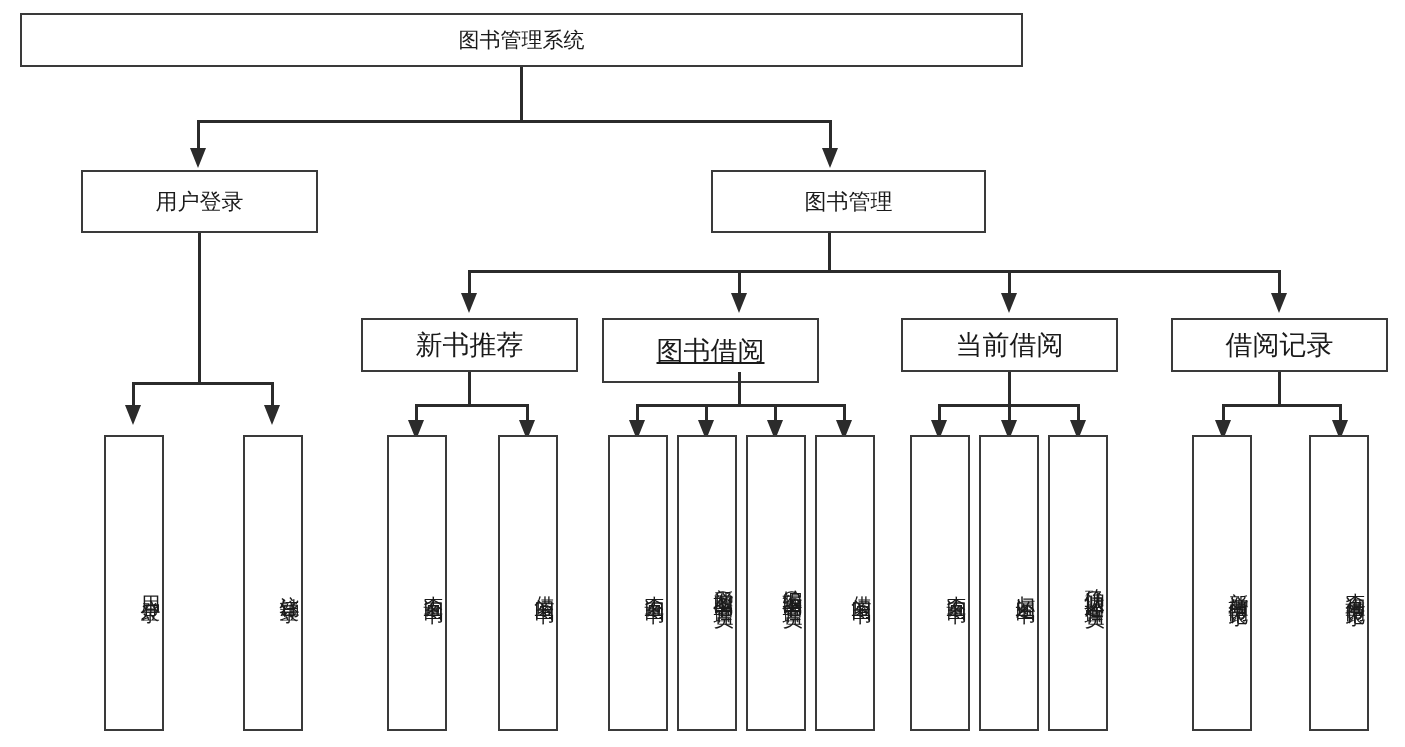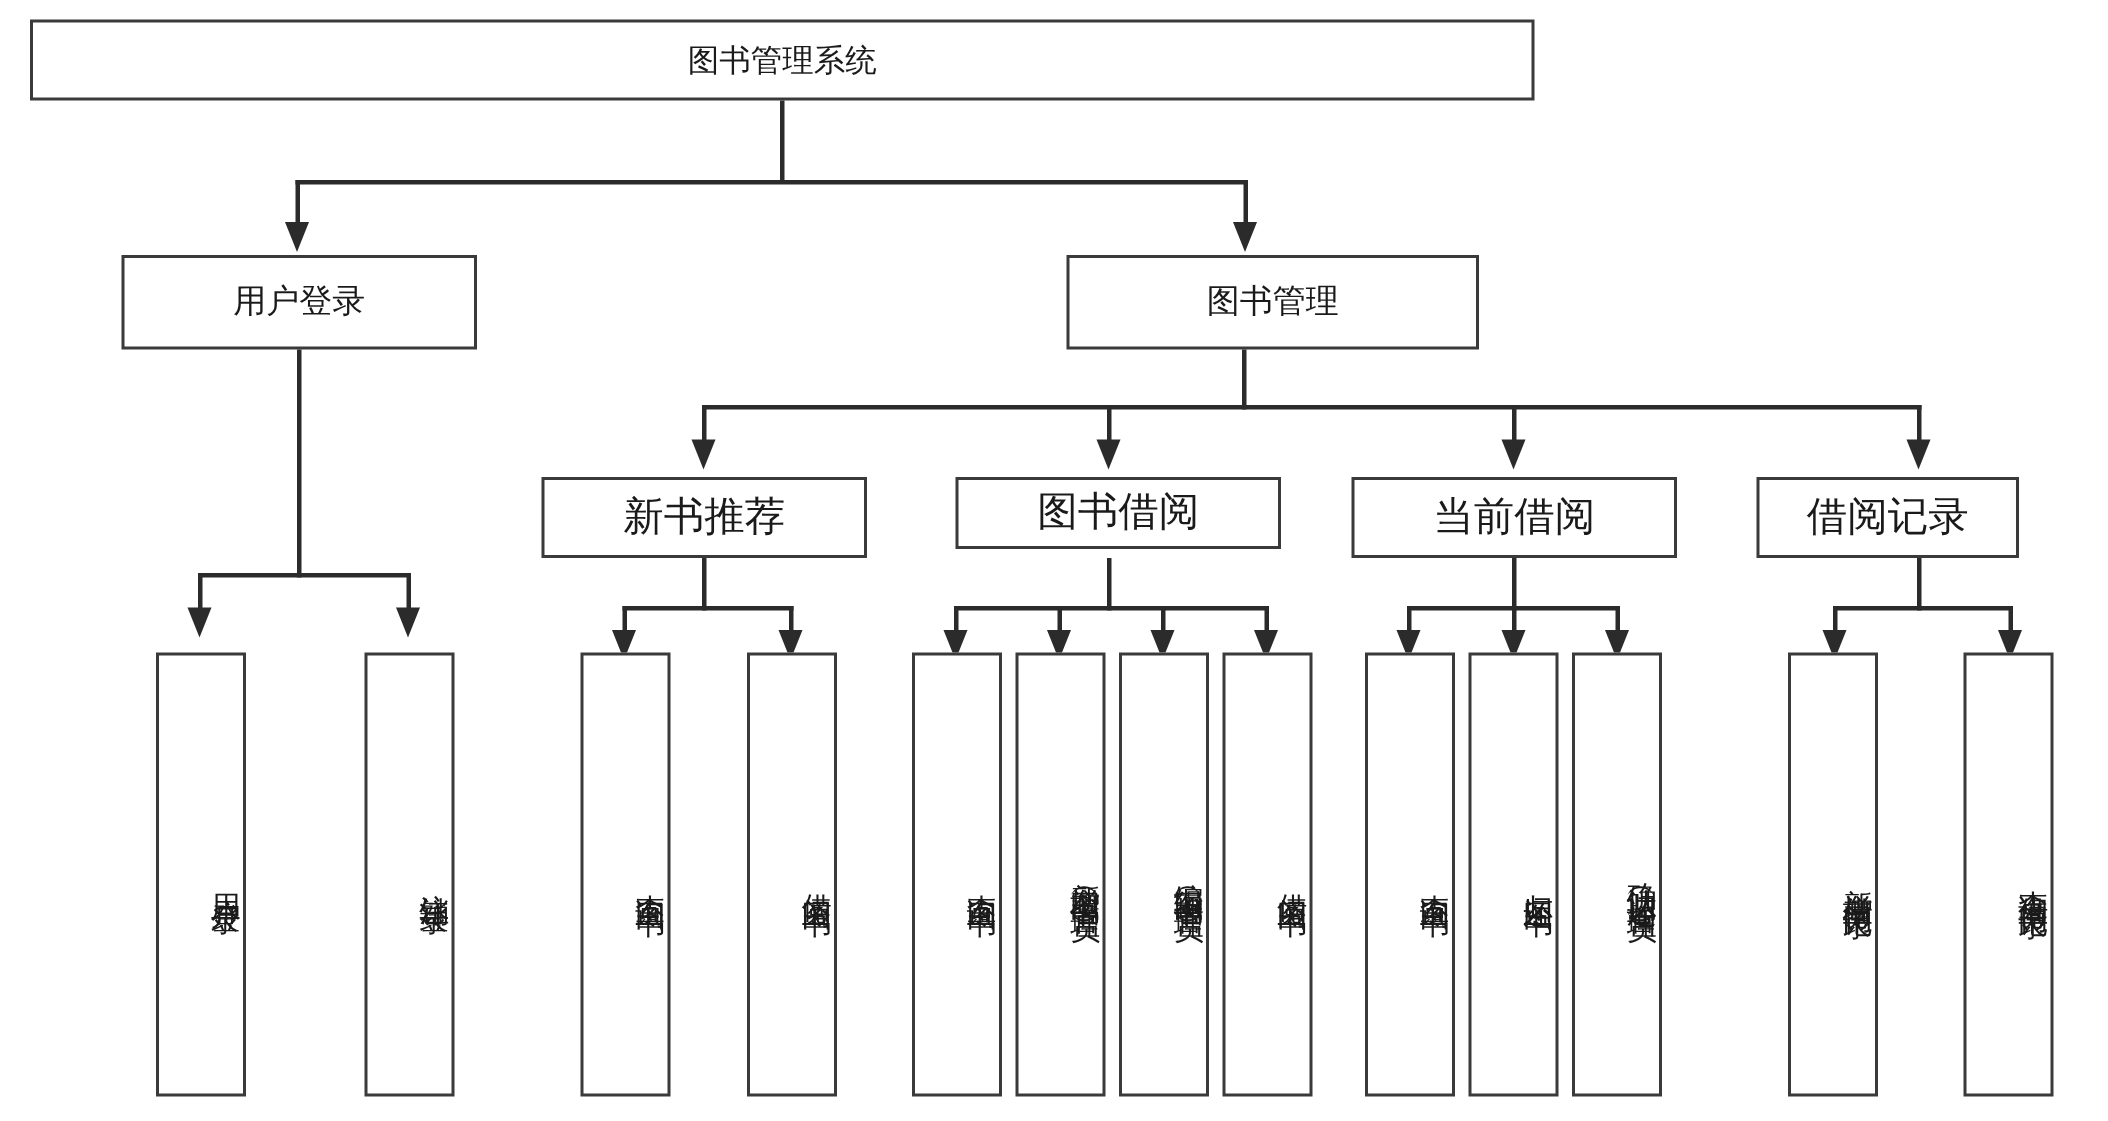--- a/index.html
+++ b/index.html
@@ -120,27 +120,27 @@
   <div class="edge v" style="left:738px; top:270px; width:3px; height:25px;"></div>
   <div class="arrow" style="left:731px; top:293px;"></div>
   <div class="edge v" style="left:1008px; top:270px; width:3px; height:25px;"></div>
   <div class="arrow" style="left:1001px; top:293px;"></div>
   <div class="edge v" style="left:1278px; top:270px; width:3px; height:25px;"></div>
   <div class="arrow" style="left:1271px; top:293px;"></div>
 
   <div class="node level3" style="left:361px; top:318px; width:217px; height:54px;">
     <span>新书推荐</span>
   </div>
-  <div class="node level3" style="left:637px; top:318px; width:217px; height:48px;">
+  <div class="node level3" style="left:602px; top:318px; width:217px; height:65px;text-decoration:underline;">
     <span>图书借阅</span>
   </div>
   <div class="node level3" style="left:901px; top:318px; width:217px; height:54px;">
     <span>当前借阅</span>
   </div>
-  <div class="node level3" style="left:1171px; top:318px; width:175px; height:54px;">
+  <div class="node level3" style="left:1171px; top:318px; width:217px; height:54px;">
     <span>借阅记录</span>
   </div>
 
   <div class="edge v" style="left:468px; top:372px; width:3px; height:35px;"></div>
   <div class="edge h" style="left:415px; top:404px; width:114px; height:3px;"></div>
   <div class="edge v" style="left:415px; top:404px; width:3px; height:20px;"></div>
   <div class="arrow" style="left:408px; top:420px;"></div>
   <div class="edge v" style="left:526px; top:404px; width:3px; height:20px;"></div>
   <div class="arrow" style="left:519px; top:420px;"></div>
 

